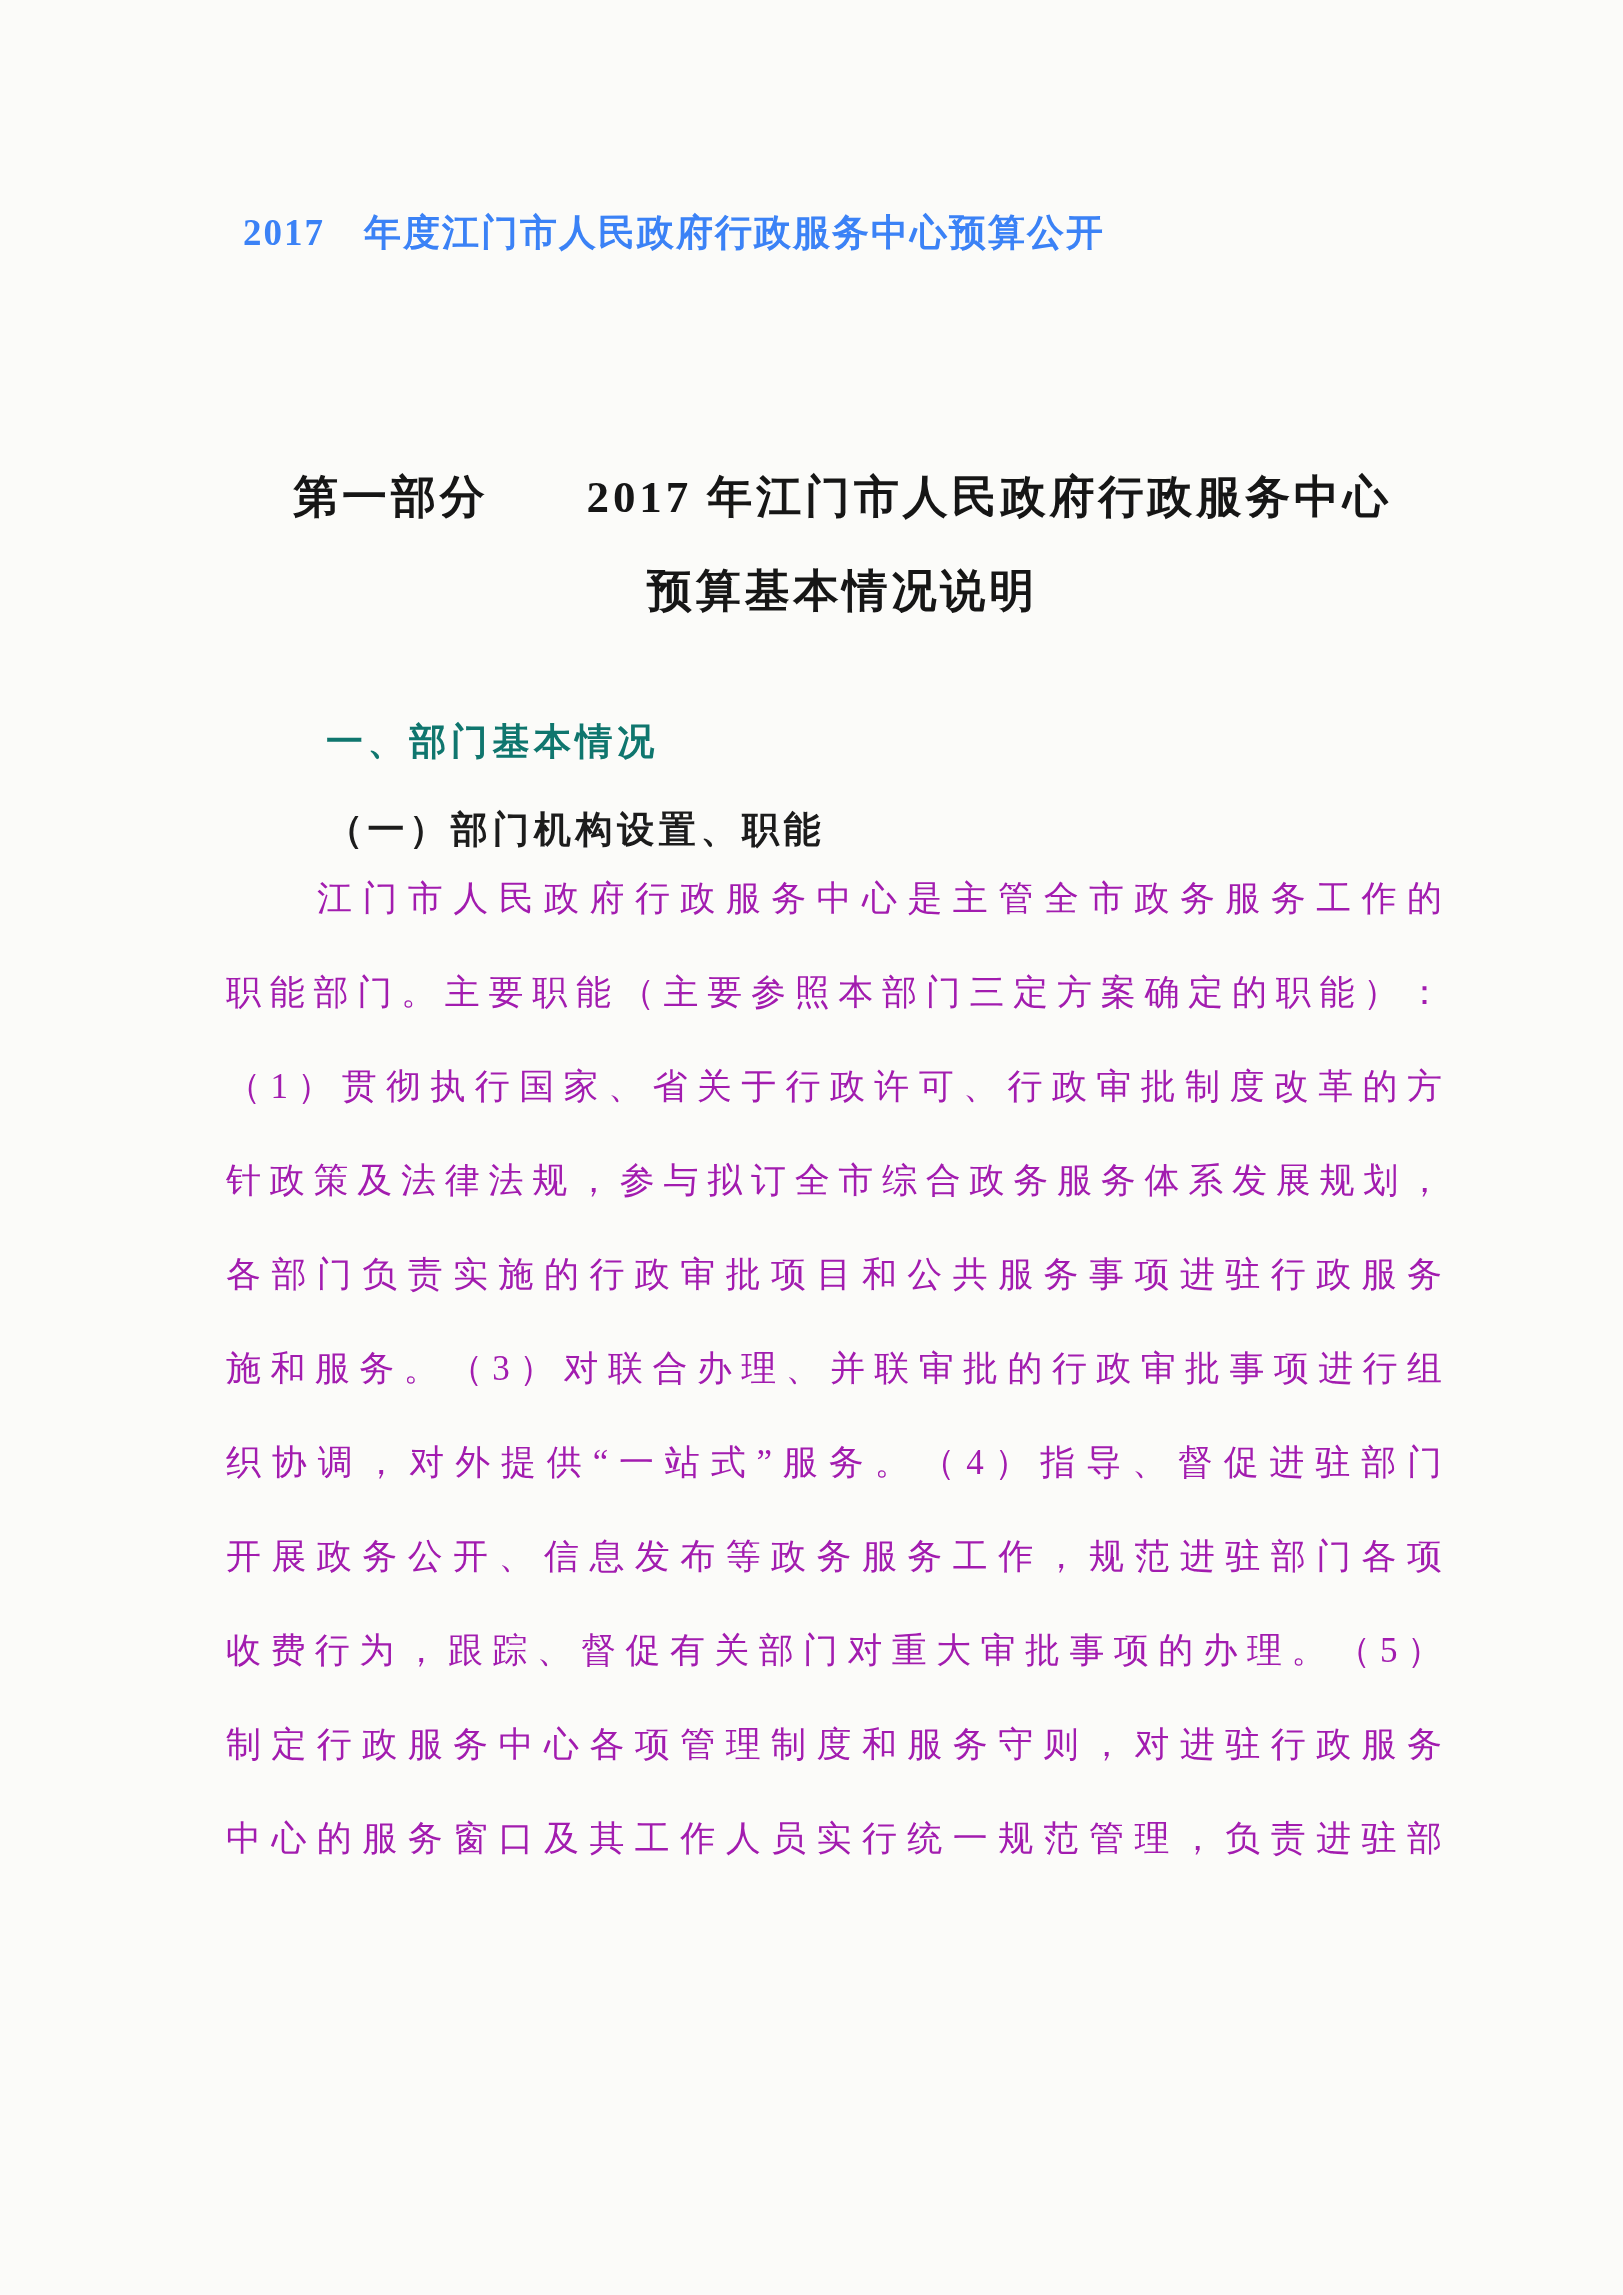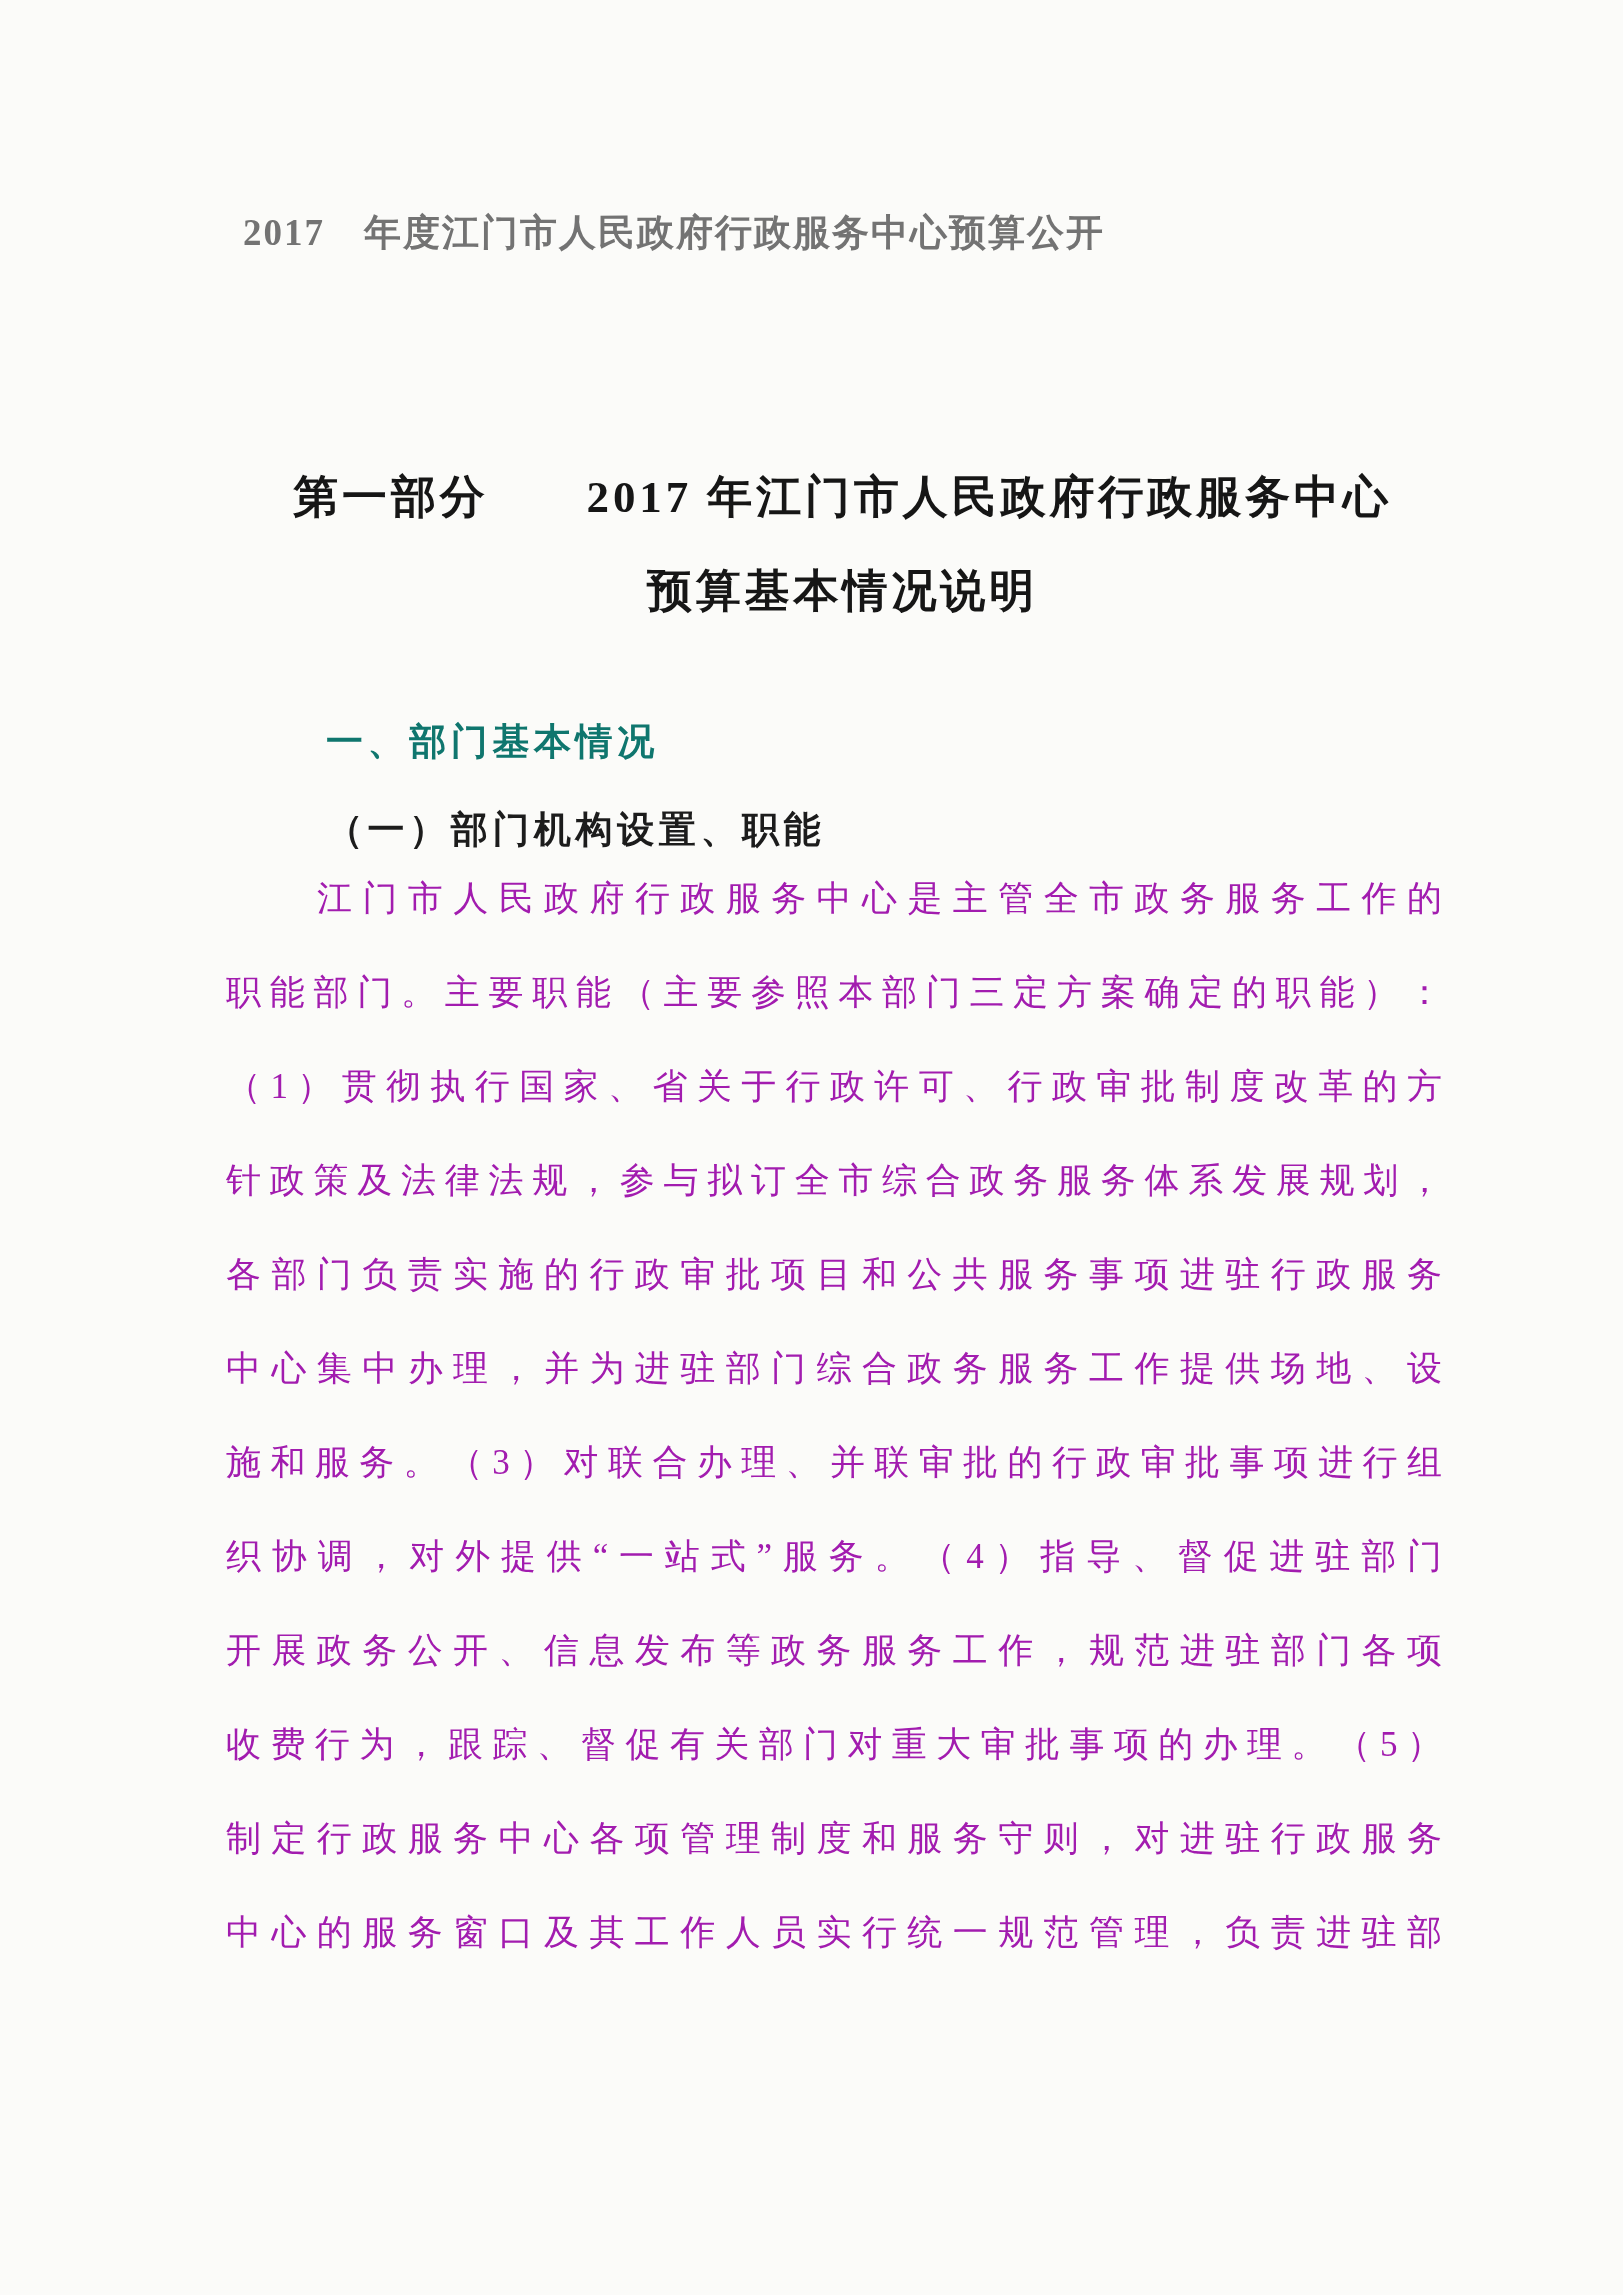--- a/index.html
+++ b/index.html
@@ -17,21 +17,21 @@
     font-family: "Liberation Serif", "DejaVu Serif", serif;
     overflow: hidden;
   }
   .doc-title {
     position: absolute;
     top: 208px;
     left: 243px;
     font-size: 37px;
     font-weight: 700;
     letter-spacing: 2px;
-    color: #737373;
+    color: #3b82f6;
     white-space: nowrap;
   }
   .part-heading {
     position: absolute;
     top: 450px;
     left: 0;
     width: 100%;
     text-align: center;
     font-size: 45px;
     font-weight: 700;
@@ -96,21 +96,20 @@
   <div class="section-heading">一、部门基本情况</div>
 
   <div class="subsection-heading">（一）部门机构设置、职能</div>
 
   <div class="body-para">
     <div class="body-line first-line">江门市人民政府行政服务中心是主管全市政务服务工作的</div>
     <div class="body-line">职能部门。主要职能（主要参照本部门三定方案确定的职能）：</div>
     <div class="body-line">（1）贯彻执行国家、省关于行政许可、行政审批制度改革的方</div>
     <div class="body-line">针政策及法律法规，参与拟订全市综合政务服务体系发展规划，</div>
     <div class="body-line">各部门负责实施的行政审批项目和公共服务事项进驻行政服务</div>
-    <div class="body-line">中心集中办理，并为进驻部门综合政务服务工作提供场地、设</div>
     <div class="body-line">施和服务。（3）对联合办理、并联审批的行政审批事项进行组</div>
     <div class="body-line">织协调，对外提供“一站式”服务。（4）指导、督促进驻部门</div>
     <div class="body-line">开展政务公开、信息发布等政务服务工作，规范进驻部门各项</div>
     <div class="body-line">收费行为，跟踪、督促有关部门对重大审批事项的办理。（5）</div>
     <div class="body-line">制定行政服务中心各项管理制度和服务守则，对进驻行政服务</div>
     <div class="body-line">中心的服务窗口及其工作人员实行统一规范管理，负责进驻部</div>
   </div>
 
 </div>
 

